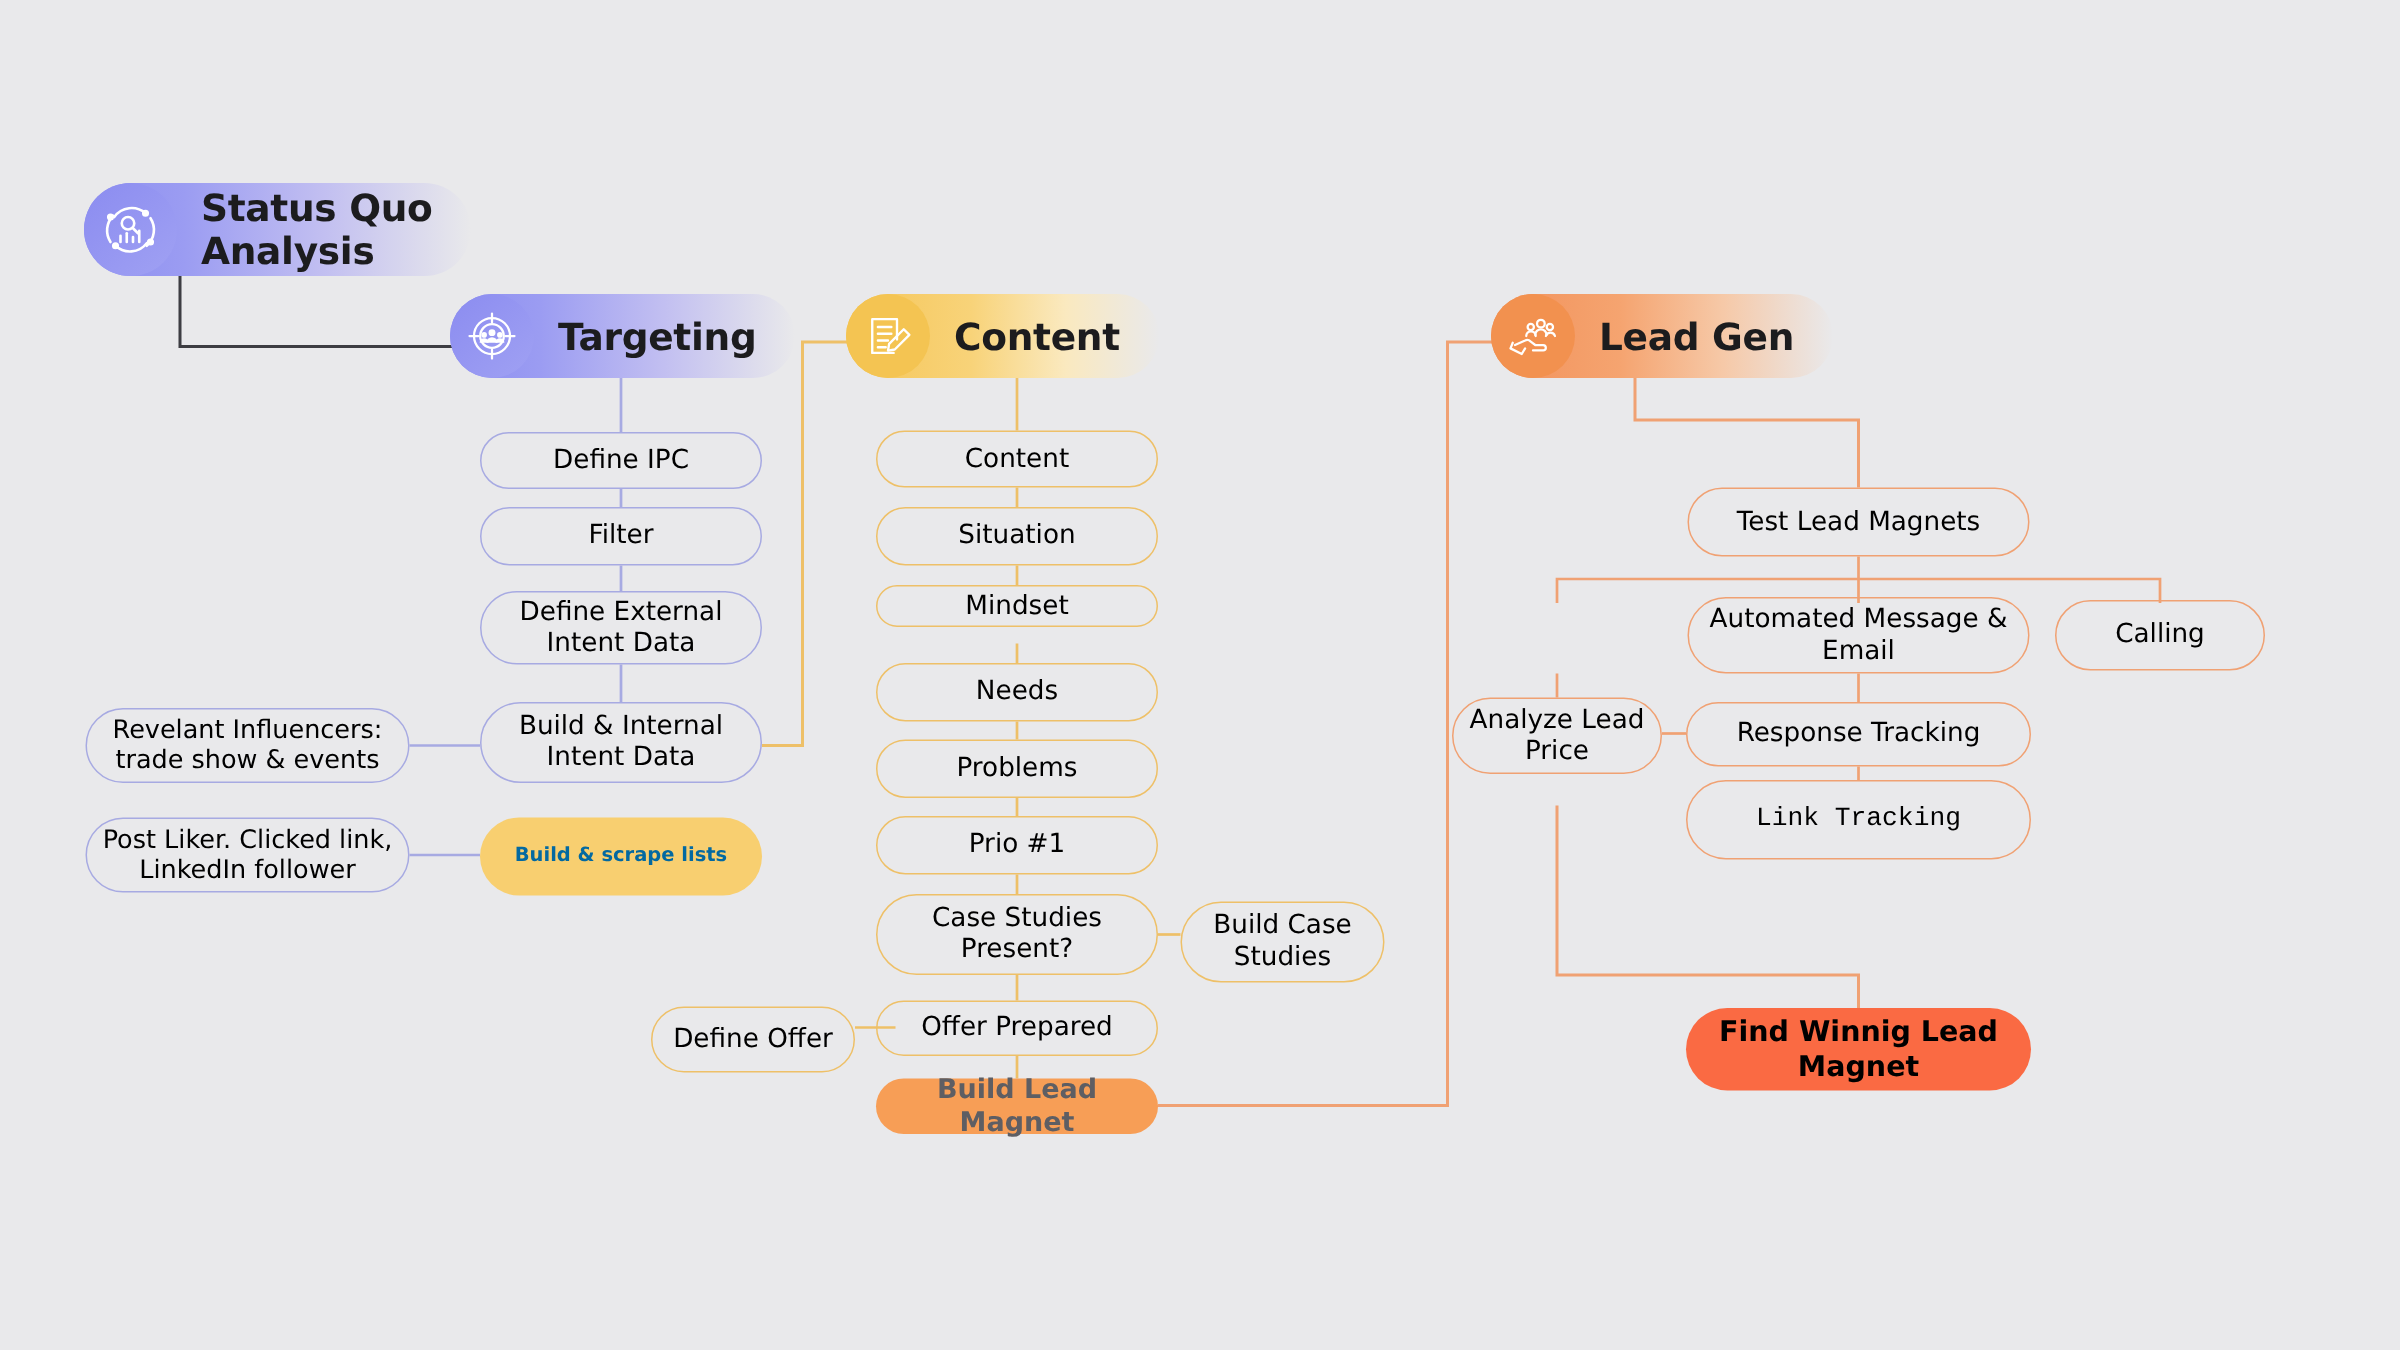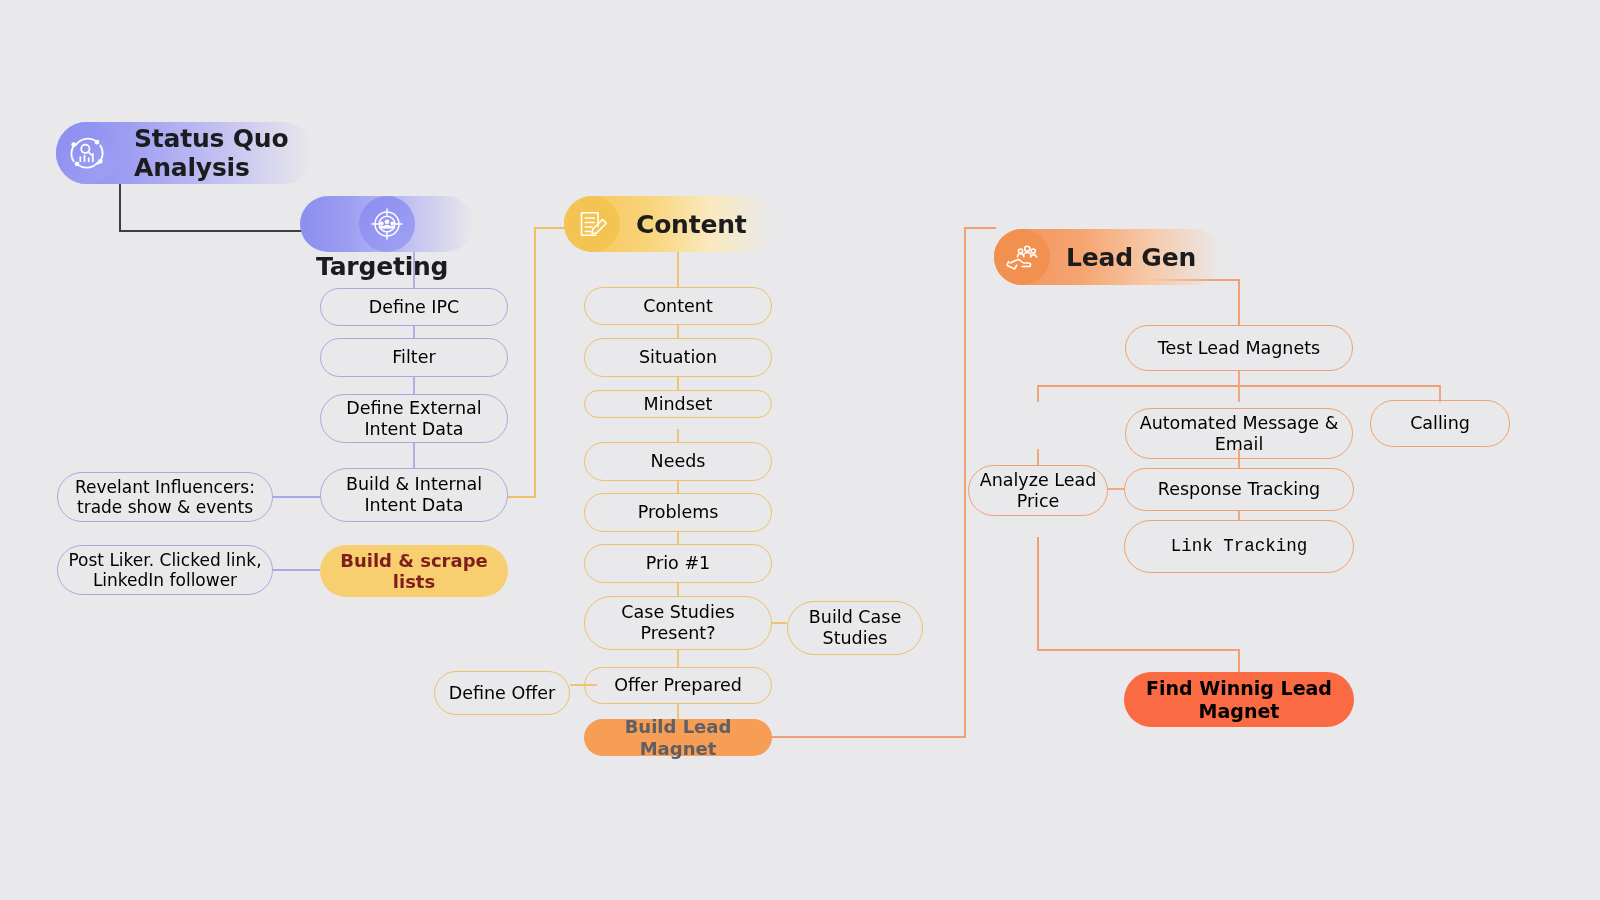--- a/index.html
+++ b/index.html
@@ -23,36 +23,36 @@
   .sec .sec-label{
     font-size:25px;font-weight:bold;color:#1c1c1e;
     padding-left:16px;padding-right:26px;white-space:nowrap;letter-spacing:-0.2px;
   }
 
   .sec-purple{background:linear-gradient(90deg,#8c8ef0 0%,#9b9cf2 26%,#c2bff1 62%,rgba(233,233,235,0) 100%);}
   .sec-purple .icon-disc{background:linear-gradient(135deg,#8b8cf0,#a0a1f3);}
   .sec-amber{background:linear-gradient(90deg,#f5c65c 0%,#f8d municipality 0%,#f9d788 45%,rgba(233,233,235,0) 100%);}
   .sec-amber{background:linear-gradient(90deg,#f5c557 0%,#f8d379 40%,#fae9bf 70%,rgba(233,233,235,0) 100%);}
   .sec-amber .icon-disc{background:#f4c452;}
-  .sec-orange{background:linear-gradient(90deg,#f2915a 0%,#f5a470 38%,#f6c9a8 68%,rgba(233,233,235,0) 100%);margin-top:33px;}
+  .sec-orange{background:linear-gradient(90deg,#f2915a 0%,#f5a470 38%,#f6c9a8 68%,rgba(233,233,235,0) 100%);}
   .sec-orange .icon-disc{background:#f2914f;}
 
   
   .node{
     position:absolute;box-sizing:border-box;
     display:flex;align-items:center;justify-content:center;text-align:center;
     border-radius:999px;font-size:17.5px;line-height:1.18;
     color:#000000;background:transparent;padding:2px 10px;
     z-index:3;
   }
   .node.purple{border:1.6px solid #a7aae2;}
   .node.amber{border:1.6px solid #eec068;}
   .node.orange{border:1.6px solid #f0a173;}
 
-  .node.fill-amber{background:#f8cf70;border:none;color:#7f1d1d;font-weight:bold;font-size:18px;}
+  .node.fill-amber{background:#f8cf70;border:none;color:#0369a1;font-weight:bold;font-size:13px;}
   .node.fill-orange{background:#f79e56;border:none;color:#5e5e63;font-weight:bold;font-size:18px;}
   .node.fill-red{background:#fa6a43;border:none;color:#000000;font-weight:bold;font-size:19px;}
 </style>
 </head>
 <body>
 
 <div id="canvas">
 
   <svg id="edges" viewBox="0 0 1600 900">
     <g fill="none" stroke-linecap="butt">
@@ -120,21 +120,21 @@
         <path d="M26 34 L26 30"></path>
         <path d="M31 34 L31 25"></path>
       </svg>
     </div>
     <div class="sec-label" style="line-height:1.16;">
       <div>Status Quo</div>
       <div>Analysis</div>
     </div>
   </div>
 
-  <div class="sec sec-purple" style="left:300px;top:196px;flex-direction:column;">
+  <div class="sec sec-purple" style="left:300px;top:196px;">
     <div class="icon-disc">
       <svg width="36" height="36" viewBox="0 0 48 48" fill="none" stroke="#ffffff" stroke-width="2" stroke-linecap="round">
         <circle cx="24" cy="24" r="16"></circle>
         <circle cx="24" cy="24" r="10.5"></circle>
         <path d="M24 4 L24 12 M24 36 L24 44 M4 24 L12 24 M36 24 L44 24"></path>
         <circle cx="24" cy="21" r="3.1" fill="#fff" stroke="none"></circle>
         <path d="M19 30 a5 5 0 0 1 10 0z" fill="#fff" stroke="none"></path>
         <circle cx="17" cy="23" r="2.5" fill="#fff" stroke="none"></circle>
         <path d="M13 30 a4 4 0 0 1 8 0z" fill="#fff" stroke="none"></path>
         <circle cx="31" cy="23" r="2.5" fill="#fff" stroke="none"></circle>
@@ -190,21 +190,21 @@
   <div class="node amber" style="left:584px;top:596px;width:188px;height:54px;">Case Studies Present?</div>
   <div class="node amber" style="left:584px;top:667px;width:188px;height:37px;">Offer Prepared</div>
 
   <div class="node amber" style="left:787px;top:601px;width:136px;height:54px;">Build Case Studies</div>
   <div class="node amber" style="left:434px;top:671px;width:136px;height:44px;">Define Offer</div>
 
   <div class="node fill-orange" style="left:584px;top:719px;width:188px;height:37px;">Build Lead Magnet</div>
 
   <div class="node orange" style="left:1125px;top:325px;width:228px;height:46px;">Test Lead Magnets</div>
 
-  <div class="node orange" style="left:1125px;top:398px;width:228px;height:51px;margin-top:10px;">Automated Message &amp; Email</div>
+  <div class="node orange" style="left:1125px;top:398px;width:228px;height:51px;">Automated Message &amp; Email</div>
   <div class="node orange" style="left:1370px;top:400px;width:140px;height:47px;">Calling</div>
 
   <div class="node orange" style="left:968px;top:465px;width:140px;height:51px;">Analyze Lead Price</div>
   <div class="node orange" style="left:1124px;top:468px;width:230px;height:43px;">Response Tracking</div>
   <div class="node orange" style="left:1124px;top:520px;width:230px;height:53px;font-family:Liberation Mono, monospace;">Link Tracking</div>
 
   <div class="node fill-red" style="left:1124px;top:672px;width:230px;height:55px;">Find Winnig Lead Magnet</div>
 
 </div>
 

